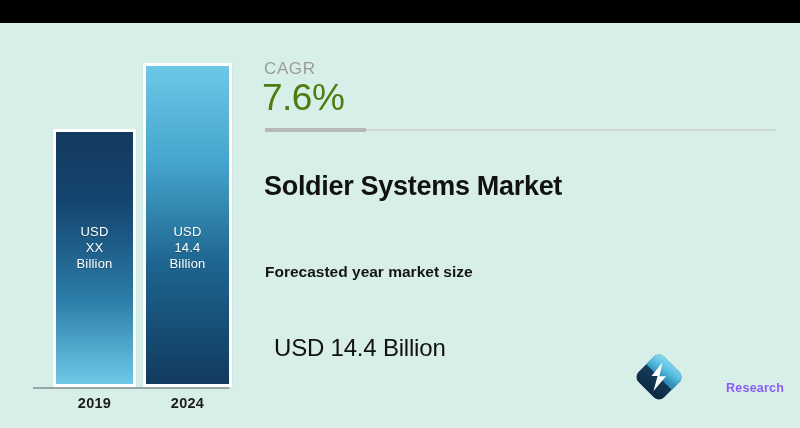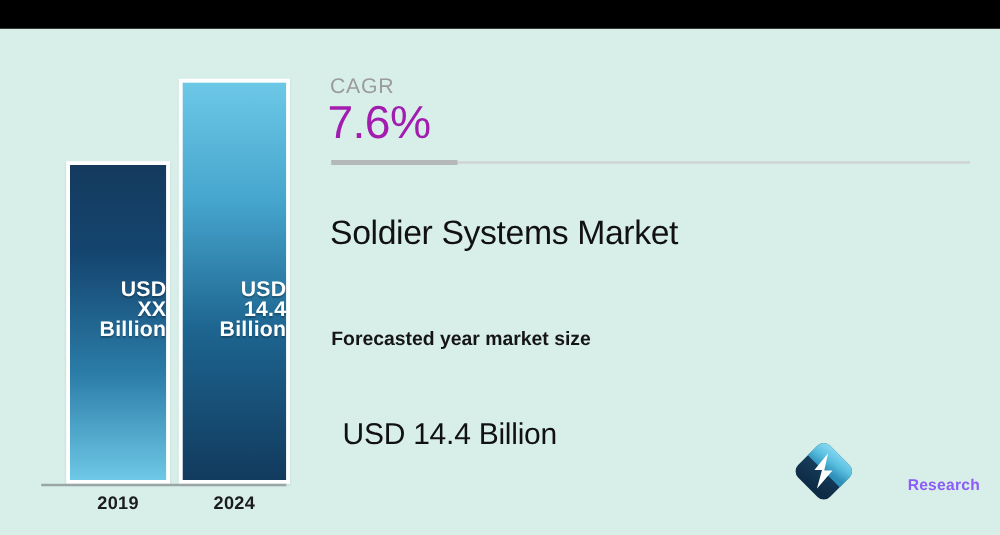--- a/index.html
+++ b/index.html
@@ -60,24 +60,24 @@
     width: 89px;
     height: 324px;
     background: linear-gradient(to bottom, #6dc8e7 0%, #46a5cd 30%, #1d6590 62%, #123a5e 100%);
   }
 
   .bar-value {
     position: absolute;
     left: 0;
     right: 0;
     color: #ffffff;
-    font-size: 17px;
-    font-weight: 700;
+    font-size: 13px;
+    font-weight: 400;
     line-height: 16px;
-    text-align: right;
+    text-align: center;
     letter-spacing: 0.2px;
     text-shadow: 0 1px 1px rgba(0,0,0,0.25);
   }
   .bar-2019 .bar-value { top: 92px; }
   .bar-2024 .bar-value { top: 158px; }
 
   .axis-line {
     position: absolute;
     left: 33px;
     top: 364px;
@@ -114,21 +114,21 @@
     font-size: 17px;
     color: #9b9b9b;
     letter-spacing: 0.6px;
   }
 
   .cagr-value {
     position: absolute;
     left: -2px;
     top: 53px;
     font-size: 37px;
-    color: #a21caf;
+    color: #4d7c0f;
     letter-spacing: -0.5px;
     line-height: 44px;
   }
 
   .divider {
     position: absolute;
     left: 1px;
     top: 106px;
     width: 511px;
     height: 2px;
@@ -142,21 +142,21 @@
     width: 101px;
     height: 4px;
     background: #b4b8b8;
   }
 
   .market-title {
     position: absolute;
     left: 0;
     top: 148px;
     font-size: 27px;
-    font-weight: normal;
+    font-weight: bold;
     color: #111111;
     letter-spacing: -0.3px;
   }
 
   .forecast-label {
     position: absolute;
     left: 1px;
     top: 240px;
     font-size: 15.5px;
     font-weight: 600;

